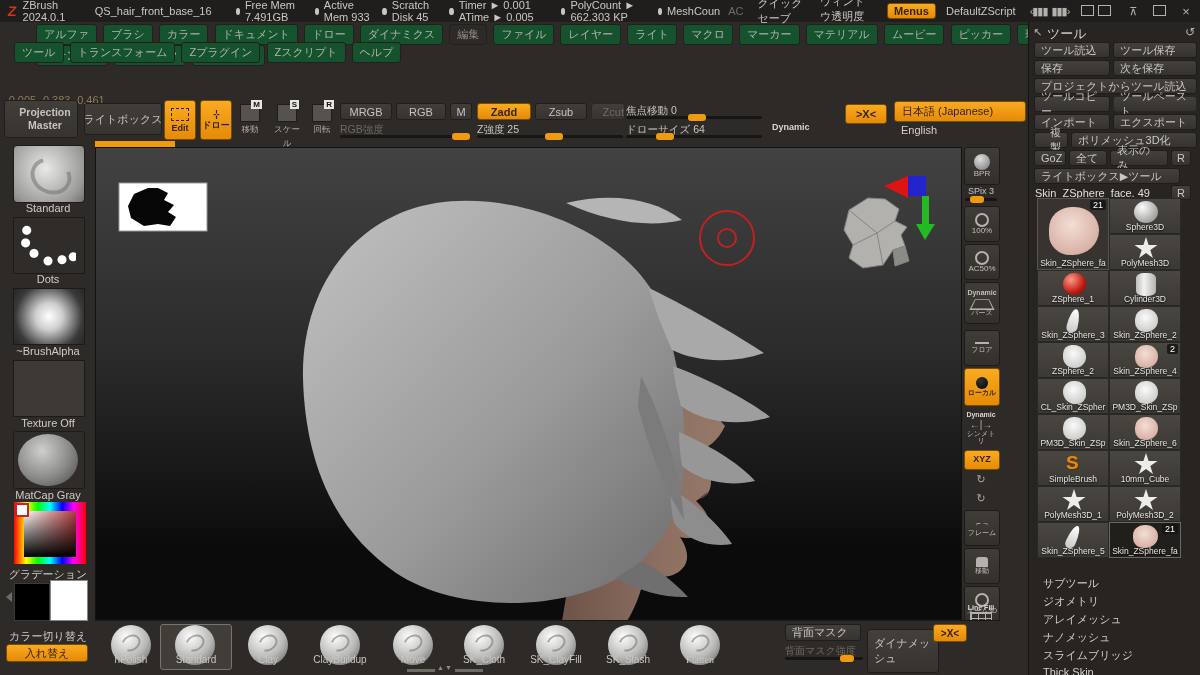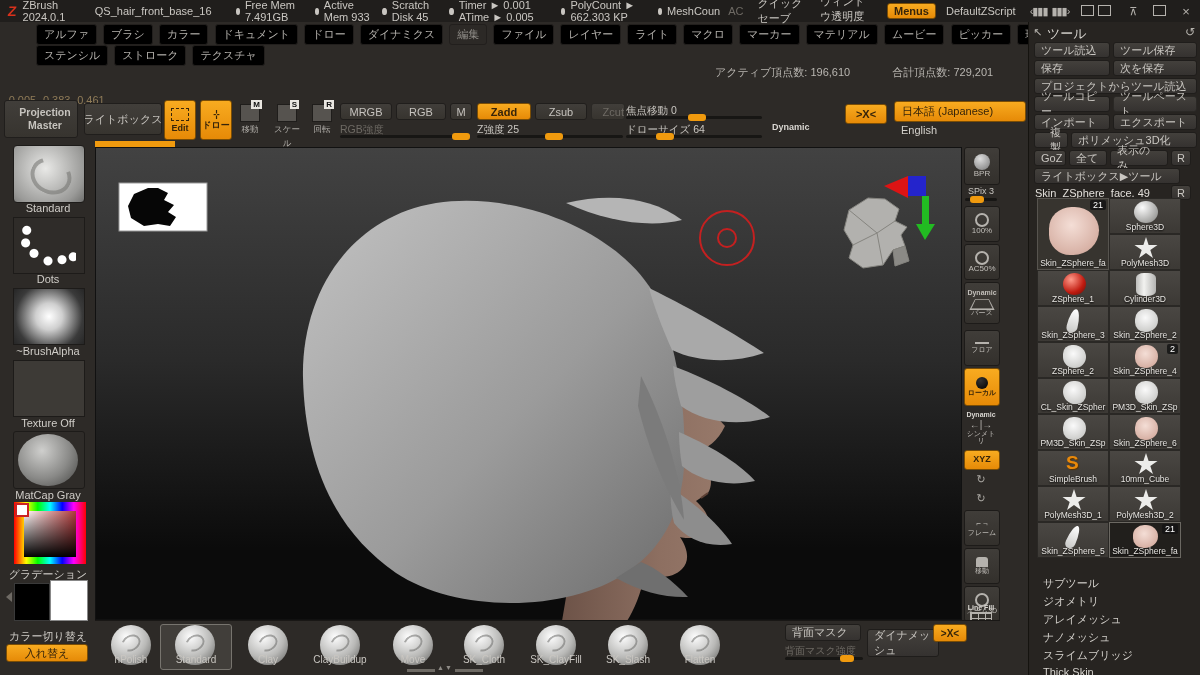--- a/index.html
+++ b/index.html
@@ -7,21 +7,21 @@
         font-family:"Liberation Sans","DejaVu Sans",sans-serif;color:#c6c3be;font-size:11px;}
   .abs{position:absolute;}
   .btn{background:linear-gradient(#413e3a,#37342f);border:1px solid #201e1c;border-radius:3px;
        color:#c6c3be;display:flex;align-items:center;justify-content:center;box-sizing:border-box;
        white-space:nowrap;overflow:hidden;}
   .obtn{background:linear-gradient(#f8ab20,#e68a07);border:1px solid #7a4d05;color:#36240a;font-weight:bold;}
   .dis{color:#6e6a64;}
   .dot{width:7px;height:7px;border-radius:50%;background:#c9c6c1;display:inline-block;margin:0 5px 0 10px;}
   .track{position:absolute;height:3px;background:#171614;border-radius:2px;}
   .handle{position:absolute;width:18px;height:7px;background:#f09a0e;border-radius:3px;top:-2px;}
-  .menu-item{background:#000000;border:1px solid #221f1d;border-radius:3px;padding:2px 7px;margin-right:3px;
+  .menu-item{background:#14532d;border:1px solid #221f1d;border-radius:3px;padding:2px 7px;margin-right:3px;
              color:#b6b3ae;display:inline-block;}
   .shelf-cell{position:absolute;left:13px;width:70px;background:#3a3733;border:1px solid #1d1b19;}
   .shelf-label{position:absolute;left:0;width:96px;text-align:center;color:#cfccc7;font-size:11px;}
   .rsb{position:absolute;left:964px;width:34px;border-radius:3px;background:linear-gradient(#403d39,#33302c);
        border:1px solid #1d1b19;display:flex;flex-direction:column;align-items:center;justify-content:center;
        font-size:7px;color:#c2bfba;text-align:center;line-height:1.1;overflow:hidden;}
   .rsb.on{background:linear-gradient(#f8ab20,#e68a07);color:#36240a;font-weight:bold;border-color:#7a4d05;}
   .gcell{position:absolute;width:72px;height:36px;background:linear-gradient(#4a4743,#3c3935);border:1px solid #2a2825;
          box-sizing:border-box;}
   .glabel{position:absolute;bottom:1px;left:0;width:100%;text-align:center;font-size:8.5px;color:#e8e6e2;
@@ -94,28 +94,28 @@
     <span class="menu-item">マーカー</span>
     <span class="menu-item">マテリアル</span>
     <span class="menu-item">ムービー</span>
     <span class="menu-item">ピッカー</span>
     <span class="menu-item">環境設定</span>
     <span class="menu-item">レンダー</span>
     <span class="menu-item">ステンシル</span>
     <span class="menu-item">ストローク</span>
     <span class="menu-item">テクスチャ</span>
   </div>
-
-  <div class="abs" style="left:715px;top:65px;font-size:11px;color:#b9b6b1;">
-    <span>アクティブ頂点数:</span>
-    <span>196,610</span>
-    <span style="display:inline-block;width:36px;"></span>
-    <span>合計頂点数:</span>
-    <span>729,201</span>
-  </div>
+  <div class="abs" style="left:14px;top:42px;height:18px;">
+    <span class="menu-item">ツール</span>
+    <span class="menu-item">トランスフォーム</span>
+    <span class="menu-item">Zプラグイン</span>
+    <span class="menu-item">Zスクリプト</span>
+    <span class="menu-item">ヘルプ</span>
+  </div>
+
 
   <div class="abs" style="left:5px;top:94px;font-size:11px;color:#8f7b58;">-0.005,-0.383,-0.461</div>
 
   <div class="abs btn" style="left:4px;top:100px;width:74px;height:38px;flex-direction:column;font-weight:bold;line-height:1.2;">
     <span style="white-space:normal;text-align:center;font-size:10.5px;padding-left:8px;">Projection Master</span>
   </div>
   <div class="abs btn" style="left:84px;top:103px;width:78px;height:32px;font-size:11px;">
     <span>ライトボックス</span>
   </div>
   <div class="abs obtn btn" style="left:164px;top:100px;width:32px;height:40px;flex-direction:column;font-size:9px;">
@@ -522,38 +522,38 @@
     <div class="blabel" style="left:209px;top:33px;">ClayBuildup</div>
     <div class="brush" style="left:298px;top:4px;"></div>
     <div class="blabel" style="left:282px;top:33px;">Move</div>
     <div class="brush" style="left:369px;top:4px;"></div>
     <div class="blabel" style="left:353px;top:33px;">SK_Cloth</div>
     <div class="brush" style="left:441px;top:4px;"></div>
     <div class="blabel" style="left:425px;top:33px;text-align:center;">SK_ClayFill</div>
     <div class="brush" style="left:513px;top:4px;"></div>
     <div class="blabel" style="left:497px;top:33px;">SK_Slash</div>
     <div class="brush" style="left:585px;top:4px;"></div>
-    <div class="blabel" style="left:569px;top:33px;">Flatten</div>
+    <div class="blabel" style="left:569px;top:33px;font-family:Liberation Serif, serif;">Flatten</div>
 
     <div class="abs" style="left:312px;top:47px;width:76px;height:5px;">
       <span style="position:absolute;left:0;top:1px;width:28px;height:3px;background:#6e6a64;"></span>
       <span style="position:absolute;left:30px;top:-4px;font-size:7px;color:#8e8b86;">▲</span>
       <span style="position:absolute;left:38px;top:-4px;font-size:7px;color:#8e8b86;">▼</span>
       <span style="position:absolute;left:48px;top:1px;width:28px;height:3px;background:#6e6a64;"></span>
     </div>
 
     <div class="tbtn abs" style="left:690px;top:3px;width:76px;height:17px;">
         <span>背面マスク</span>
       </div>
     <div class="abs dis" style="left:690px;top:23px;width:80px;font-size:10px;">
       <span>背面マスク強度</span>
       <span class="track" style="left:0;top:13px;width:78px;"></span>
       <span class="handle" style="left:55px;top:11px;width:14px;"></span>
     </div>
-    <div class="tbtn abs" style="left:772px;top:8px;width:72px;height:28px;justify-content:flex-start;">
+    <div class="tbtn abs" style="left:772px;top:8px;width:72px;height:44px;justify-content:flex-start;">
         <span>ダイナメッシュ</span>
       </div>
     <div class="abs obtn btn" style="left:838px;top:3px;width:34px;height:18px;font-size:10px;">
         <span>&gt;X&lt;</span>
       </div>
   </div>
 
 </div>
 
 </body></html>

